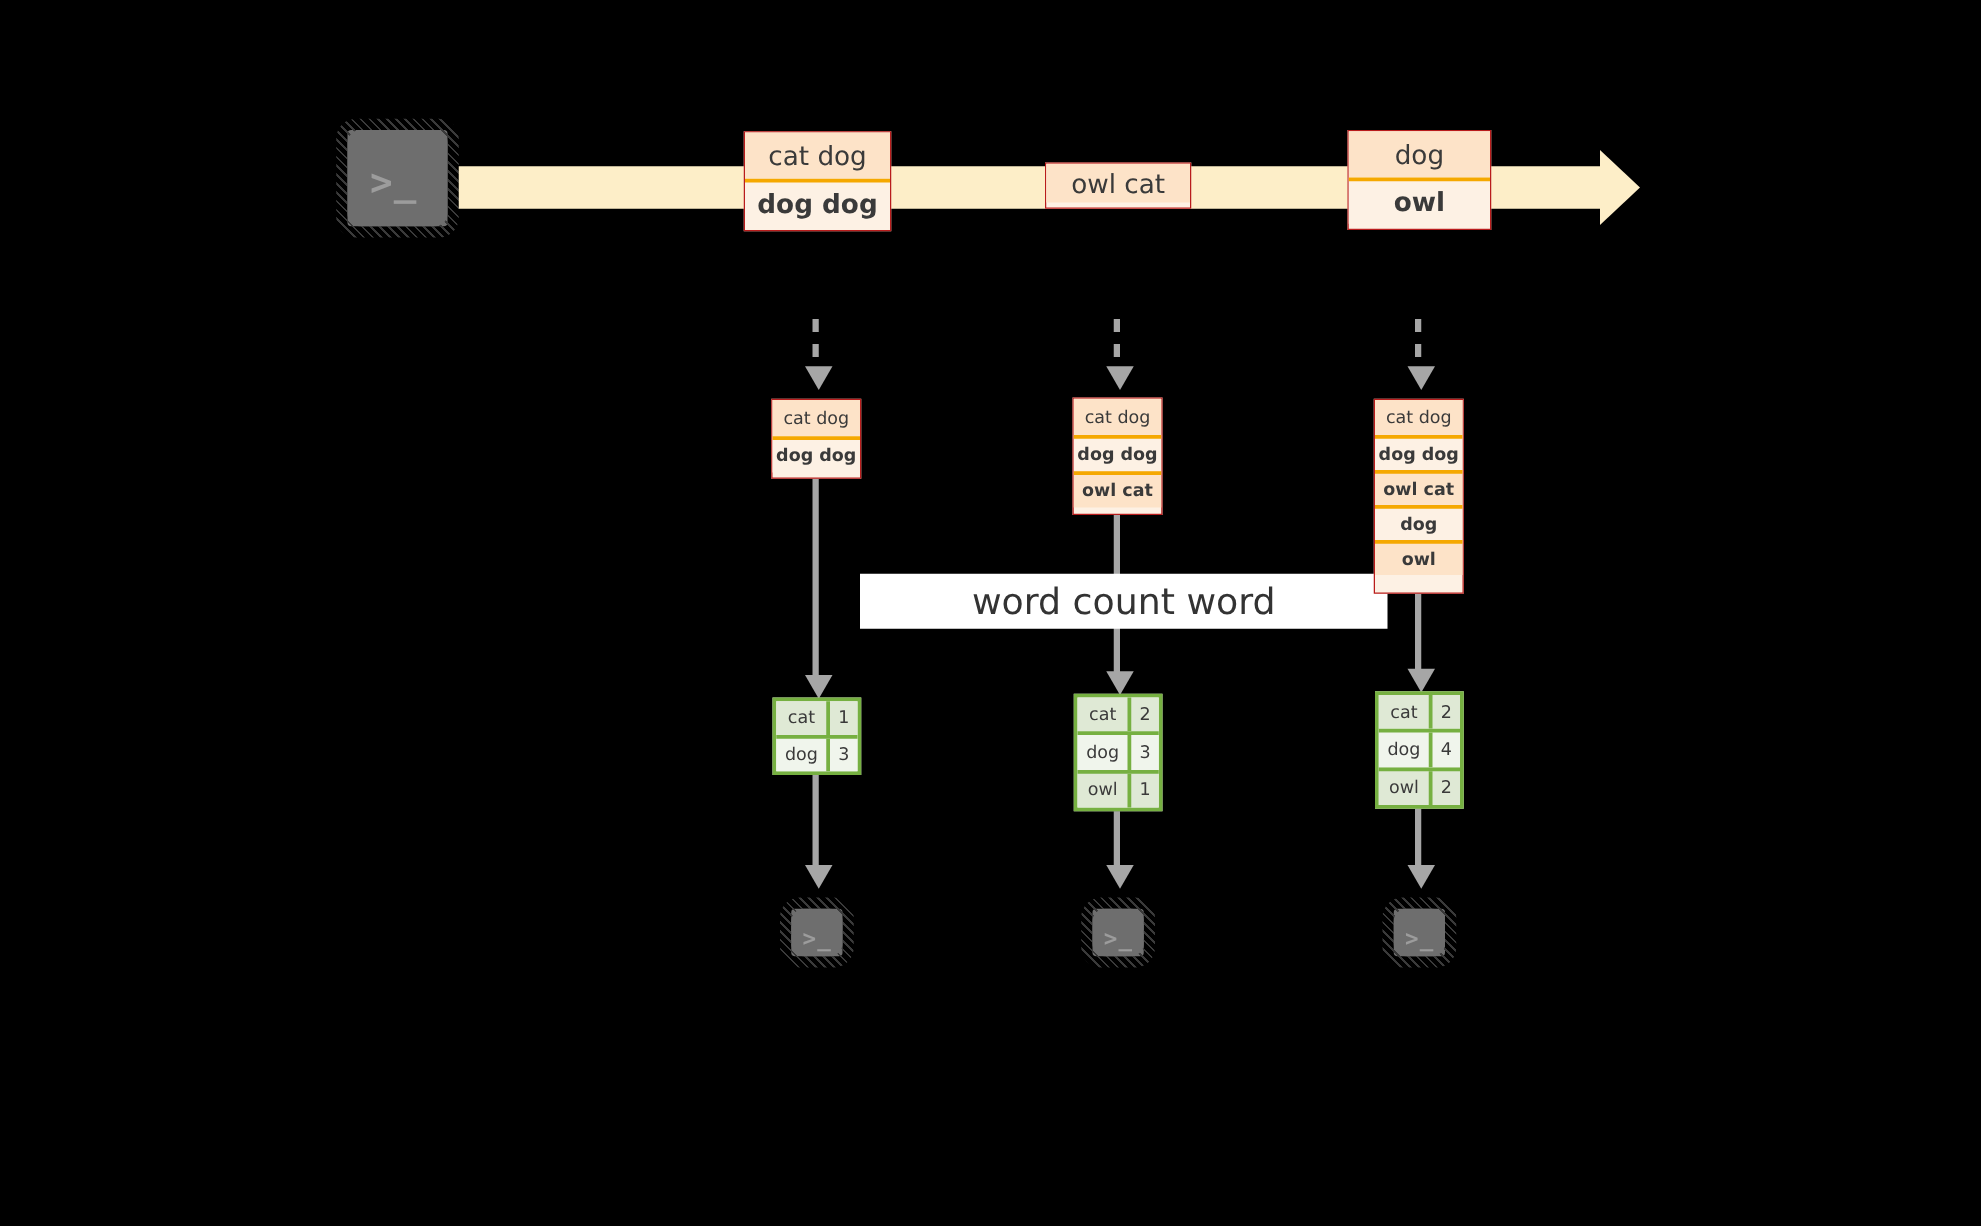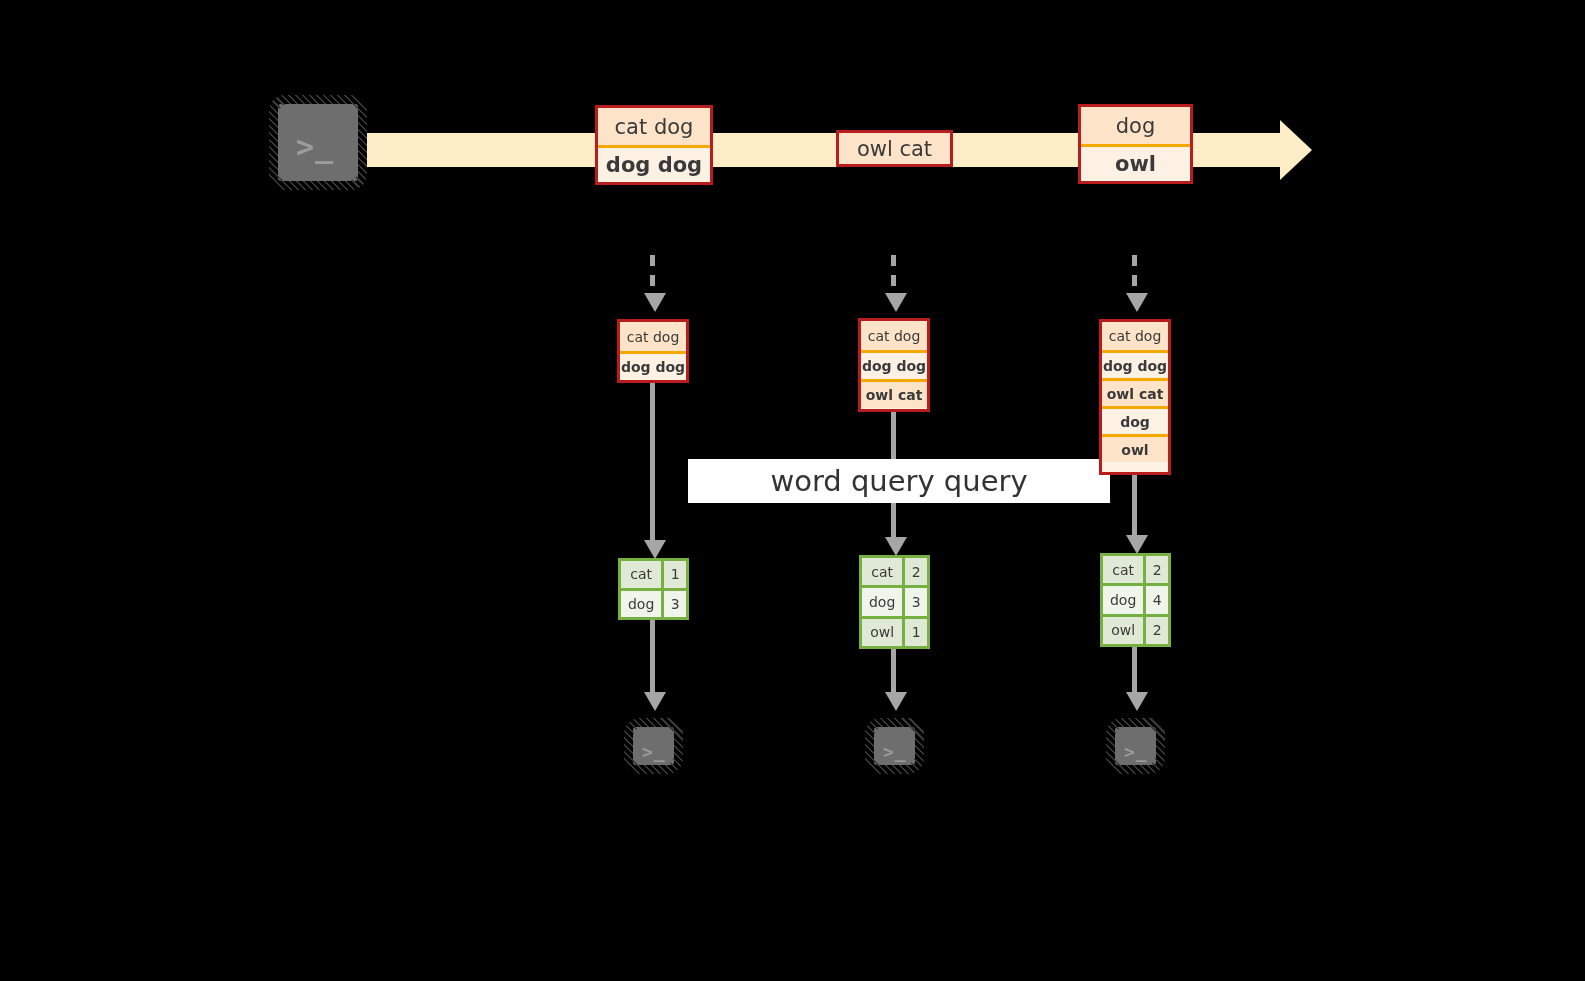--- a/index.html
+++ b/index.html
@@ -65,21 +65,21 @@
     border-top: 30px solid transparent;
     border-bottom: 30px solid transparent;
     border-left: 32px solid #fdeec8;
     z-index: 1;
   }
 
   
   .msgbox {
     position: absolute;
     box-sizing: border-box;
-    border: 3px solid #b91c1c;
+    border: 1px solid #b91c1c;
     background: #fdf1e4;
     z-index: 4;
   }
   .msgrow {
     box-sizing: border-box;
     display: flex;
     align-items: center;
     justify-content: center;
     color: #3a3a3a;
     white-space: nowrap;
@@ -278,15 +278,15 @@
 
   <div class="varrow-line" style="left:1132px; top:647px; height:48px;"></div>
   <div class="varrow-head" style="left:1126px; top:692px;"></div>
 
   <div class="terminal" style="left:1106px; top:718px; width:59px; height:56px;">
     <div class="hatch"></div>
     <div class="inner"></div>
     <span class="prompt" style="left:9px; top:16px; font-size:18px;">&gt;_</span>
   </div>
 
-  <div class="query-label" style="left:688px; top:459px; width:422px; height:44px; font-size:29px;">word query query</div>
+  <div class="query-label" style="left:688px; top:459px; width:422px; height:44px; font-size:29px;">word count word</div>
 
 </div>
 
 </body></html>

